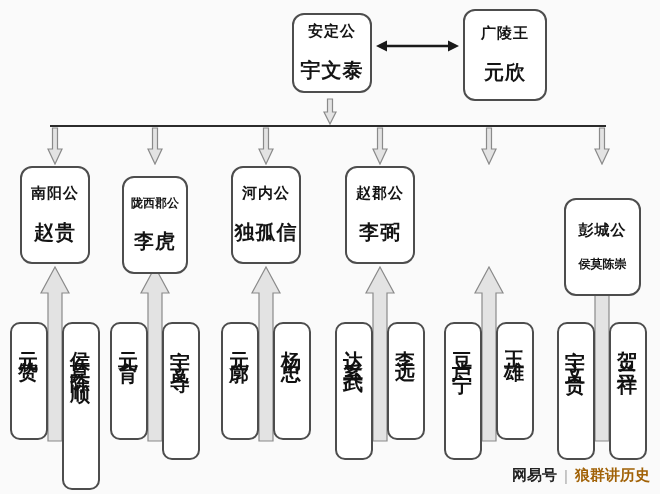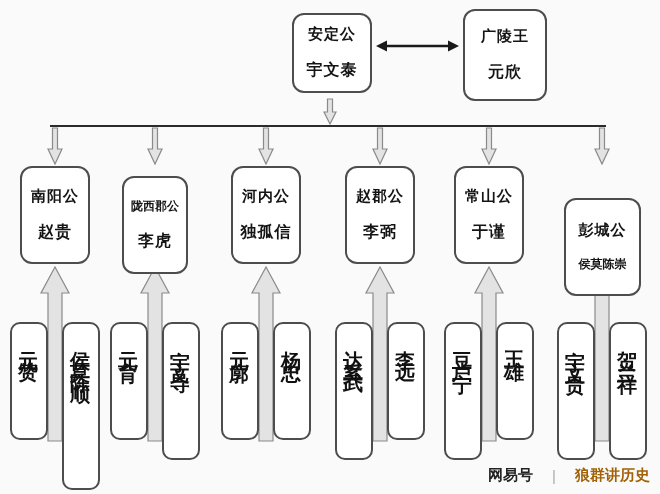--- a/index.html
+++ b/index.html
@@ -21,21 +21,21 @@
     border: 2px solid #4d4d4d;
     border-radius: 12px;
     display: flex;
     flex-direction: column;
     align-items: center;
     justify-content: center;
     gap: 16px;
     z-index: 2;
   }
   .box .t { font-size: 15px; font-weight: 700; color: #141414; letter-spacing: 1px; }
-  .box .n { font-size: 16px; font-weight: 700; color: #141414; letter-spacing: 1px; }
+  .box .n { font-size: 20px; font-weight: 700; color: #141414; letter-spacing: 1px; }
   .box .t.small, .box .n.small { font-size: 12px; letter-spacing: 0; }
 
   
   .vbox {
     position: absolute;
     background: #ffffff;
     border: 2px solid #4d4d4d;
     border-radius: 10px;
     display: flex;
     justify-content: center;
@@ -55,21 +55,21 @@
   .arrow { position: absolute; z-index: 1; }
   .hline { position: absolute; background: #2b2b2b; z-index: 1; }
 
   .watermark {
     position: absolute;
     right: 10px;
     top: 466px;
     font-size: 15px;
     display: flex;
     align-items: center;
-    gap: 19px;
+    gap: 7px;
     z-index: 3;
   }
   .watermark .brand { color: #222; font-weight: 700; }
   .watermark .sep { color: #aaa; }
   .watermark .author { color: #a16207; font-weight: bold; }
 </style>
 </head>
 <body>
 
 <div class="canvas">
@@ -124,24 +124,20 @@
     <div class="n">李虎</div>
   </div>
   <div class="box" style="left:231px; top:166px; width:70px; height:98px;">
     <div class="t">河内公</div>
     <div class="n">独孤信</div>
   </div>
   <div class="box" style="left:345px; top:166px; width:70px; height:98px;">
     <div class="t">赵郡公</div>
     <div class="n">李弼</div>
   </div>
-  <div class="box" style="left:454px; top:166px; width:70px; height:98px;">
-    <div class="t">常山公</div>
-    <div class="n">于谨</div>
-  </div>
   <div class="box" style="left:564px; top:166px; width:77px; height:98px;margin-top:32px;">
     <div class="t">彭城公</div>
     <div class="n small">侯莫陈崇</div>
   </div>
 
   <svg class="arrow" style="left:40px;  top:266px;" width="30" height="176" viewBox="0 0 30 176">
       <path d="M15 1 L29 27 H22 V175 H8 V27 H1 Z" fill="#e3e3e3" stroke="#8a8a8a" stroke-width="1.2"></path>
     </svg>
   <svg class="arrow" style="left:140px; top:266px;" width="30" height="176" viewBox="0 0 30 176">
       <path d="M15 1 L29 27 H22 V175 H8 V27 H1 Z" fill="#e3e3e3" stroke="#8a8a8a" stroke-width="1.2"></path>

